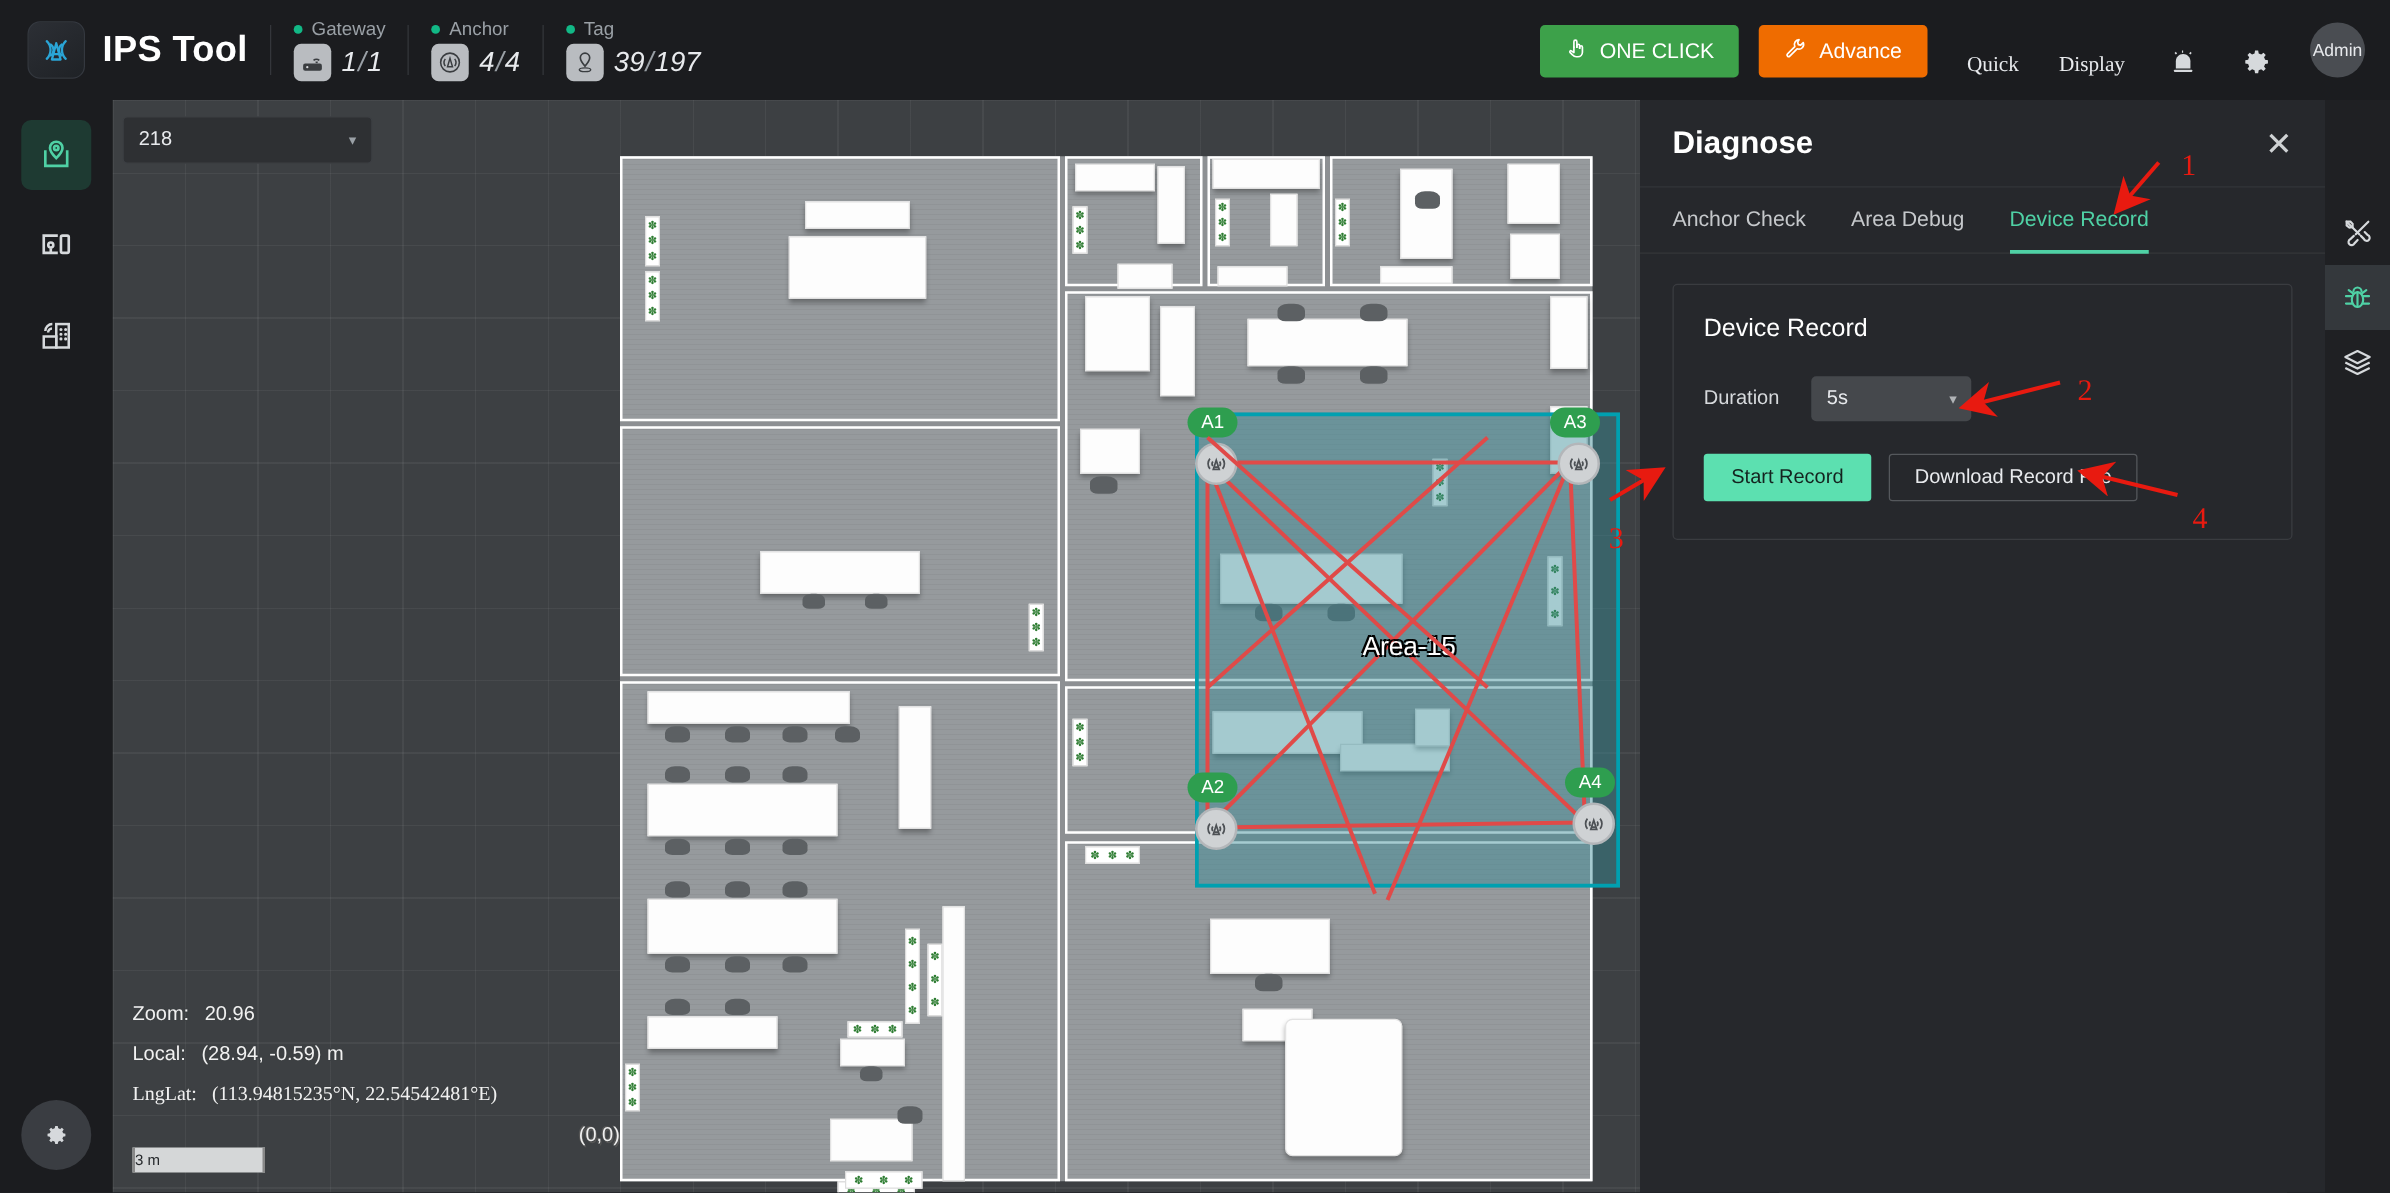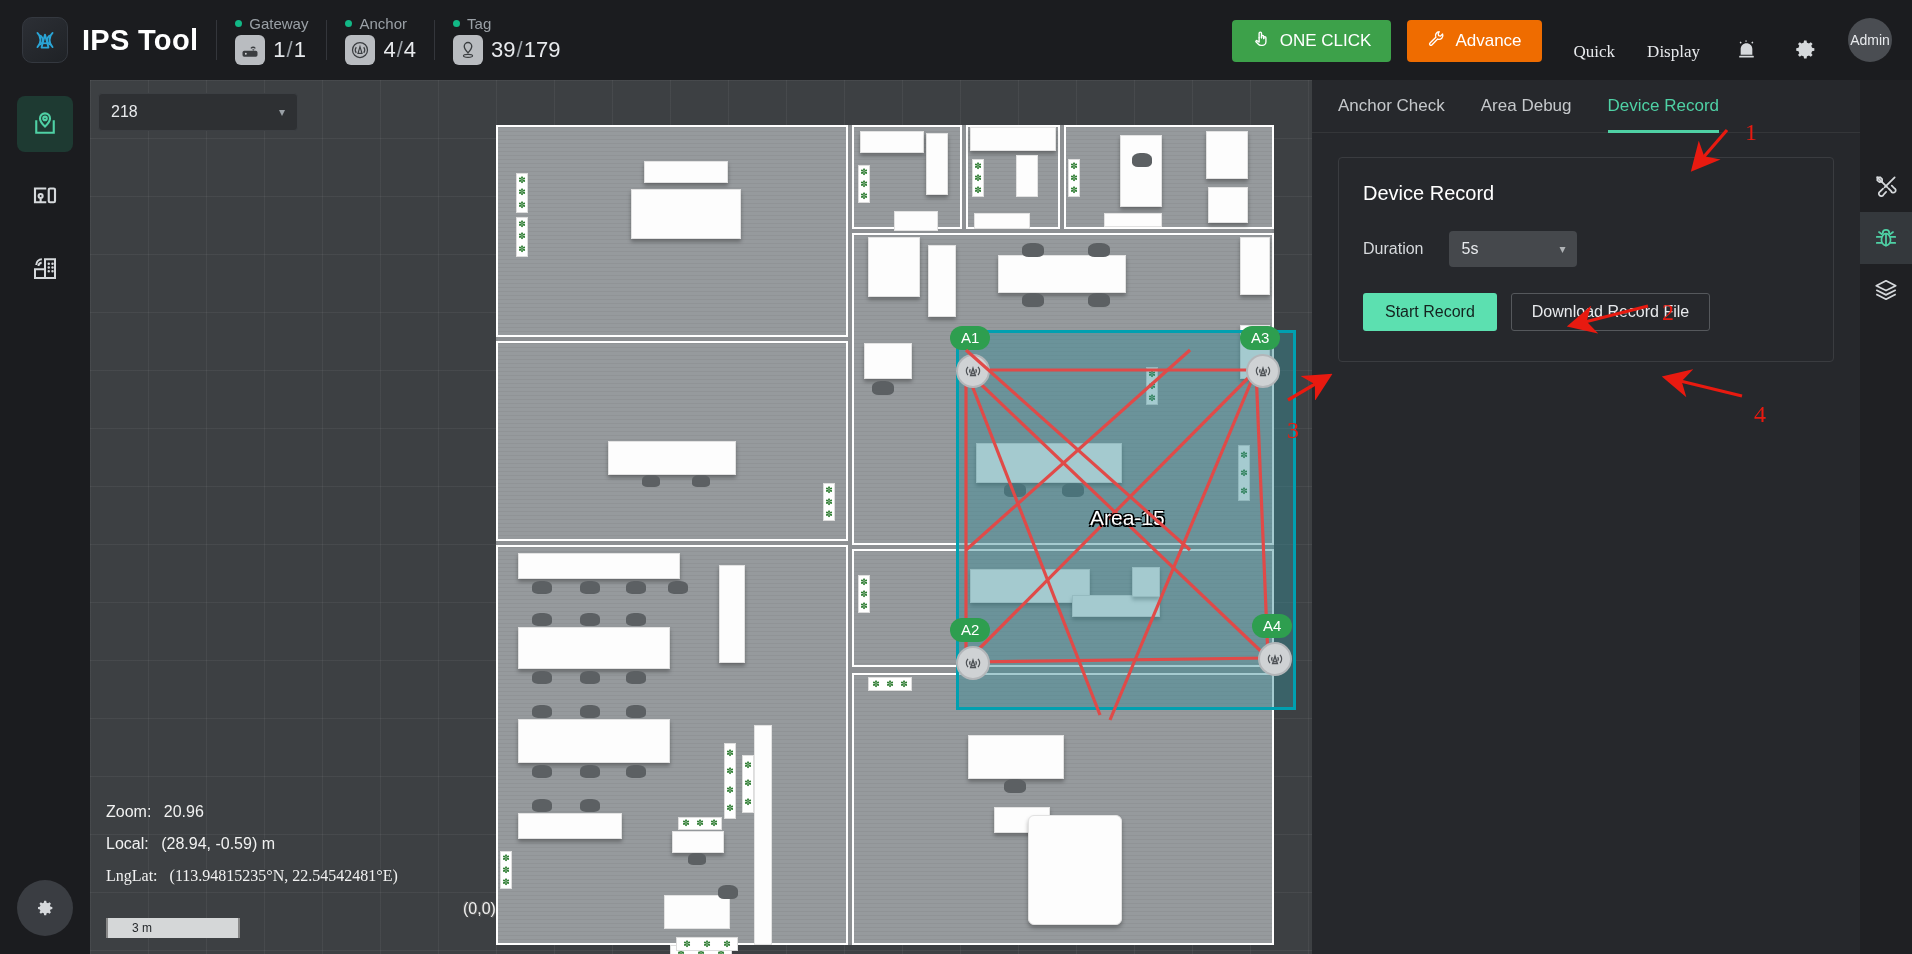--- a/index.html
+++ b/index.html
@@ -32,21 +32,21 @@
   .hdr-sep { width:1px; height: 40px; background:#34363b; margin: 0 18px; }
   .stat { display: flex; flex-direction: column; justify-content: center; }
   .stat-top { display: flex; align-items: center; gap: 7px; margin-bottom: 3px; }
   .stat-dot { width: 7px; height: 7px; border-radius: 50%; background: #12b886; }
   .stat-name { color: #9aa0a6; font-size: 15px; }
   .stat-bot { display: flex; align-items: center; gap: 8px; }
   .stat-ico {
     width: 30px; height: 30px; border-radius: 6px; background: #b9bcc0;
     display: flex; align-items: center; justify-content: center;
   }
-  .stat-val { color: #e8eaed; font-size: 22px; }
+  .stat-val { color: #e8eaed; font-size: 22px; font-style: italic; }
   .stat-val .sl { color: #9aa0a6; padding: 0 1px; }
 
   .hdr-right { margin-left: auto; display: flex; align-items: flex-end; gap: 0; padding-right: 20px; }
   .btn-oneclick {
     background: #3da14a; color: #fff; border: none; border-radius: 4px;
     height: 42px; padding: 0 20px; font-size: 17px; cursor: pointer;
     display: flex; align-items: center; gap: 9px; font-family: inherit;
   }
   .btn-advance {
     background: #ef6c00; color: #fff; border: none; border-radius: 4px;
@@ -142,23 +142,23 @@
     width: 34px; height: 34px; border-radius: 50%;
     background: #cfd2d4; border: 2px solid #b3b6b9;
     display: flex; align-items: center; justify-content: center;
   }
   .mapinfo { position: absolute; left: 16px; z-index: 20;
              color: #f1f1f1; font-size: 16px;
              text-shadow: -1px -1px 0 #3d4043, 1px -1px 0 #3d4043, -1px 1px 0 #3d4043, 1px 1px 0 #3d4043; }
   #origin { position: absolute; left: 373px; top: 820px; color: #efefef; font-size: 16px; z-index: 20;
             text-shadow: -1px -1px 0 #555, 1px 1px 0 #555; }
   #scalebar { position: absolute; left: 16px; bottom: 16px; z-index: 20; }
-  #scalebar .bar { width: 134px; height: 20px; background: #d5d7d8;
+  #scalebar .bar { width: 106px; height: 20px; background: #d5d7d8;
                    border-left: 2px solid #888; border-right: 2px solid #888;
-                   color: #25282b; font-size: 12px; display: flex; align-items: center; padding-left: 24px; }
+                   color: #25282b; font-size: 12px; display: flex; align-items: center; padding-left: 0; }
 
   
   #panel {
     position: absolute; top: 80px; left: 1312px; width: 548px; height: 874px;
     background: #26282c; z-index: 35;
   }
   .panel-head { height: 70px; display: flex; align-items: center; padding: 0 26px;
                 border-bottom: 1px solid #323438; }
   .panel-title { color: #fff; font-size: 25px; font-weight: bold; }
   .panel-close { margin-left: auto; color: #cfd2d4; font-size: 26px; cursor: pointer; line-height: 1; }
@@ -255,21 +255,21 @@
         <span class="stat-dot"></span>
         <span class="stat-name">Tag</span>
       </div>
       <div class="stat-bot">
         <span class="stat-ico">
           <svg width="20" height="20" viewBox="0 0 24 24">
             <path d="M12 3a4.5 4.5 0 0 0-4.5 4.5c0 3 4.5 8 4.5 8s4.5-5 4.5-8A4.5 4.5 0 0 0 12 3z" fill="none" stroke="#3a3d40" stroke-width="1.6"></path>
             <ellipse cx="12" cy="19" rx="5.5" ry="1.8" fill="none" stroke="#3a3d40" stroke-width="1.3"></ellipse>
           </svg>
         </span>
-        <span class="stat-val"><span>39</span><span class="sl">/</span><span>179</span></span>
+        <span class="stat-val"><span>39</span><span class="sl">/</span><span>197</span></span>
       </div>
     </div>
 
     <div class="hdr-right">
       <button class="btn-oneclick">
         <span>
           <svg width="19" height="19" viewBox="0 0 24 24" fill="none" stroke="#fff" stroke-width="1.7" stroke-linecap="round" stroke-linejoin="round">
             <path d="M9 11V5.5a1.5 1.5 0 0 1 3 0V11"></path>
             <path d="M12 11V9.5a1.4 1.4 0 0 1 2.8 0V12"></path>
             <path d="M14.8 12v-1a1.4 1.4 0 0 1 2.8 0v5.2a4.5 4.5 0 0 1-4.5 4.5h-1.8a4.5 4.5 0 0 1-3.5-1.7L5 16.2c-.6-.8.5-2 1.4-1.4L9 16.5V11"></path>
@@ -594,20 +594,24 @@
     </div>
 
     <div id="origin">(0,0)</div>
 
     <div id="scalebar">
       <div class="bar">3 m</div>
     </div>
   </div>
 
   <div id="panel">
+    <div class="panel-head">
+      <span class="panel-title">Diagnose</span>
+      <span class="panel-close">✕</span>
+    </div>
 
     <div class="tabs">
       <div class="tab">Anchor Check</div>
       <div class="tab">Area Debug</div>
       <div class="tab active">Device Record</div>
     </div>
 
     <div class="card">
       <div class="card-title">Device Record</div>
       <div class="form-row">

